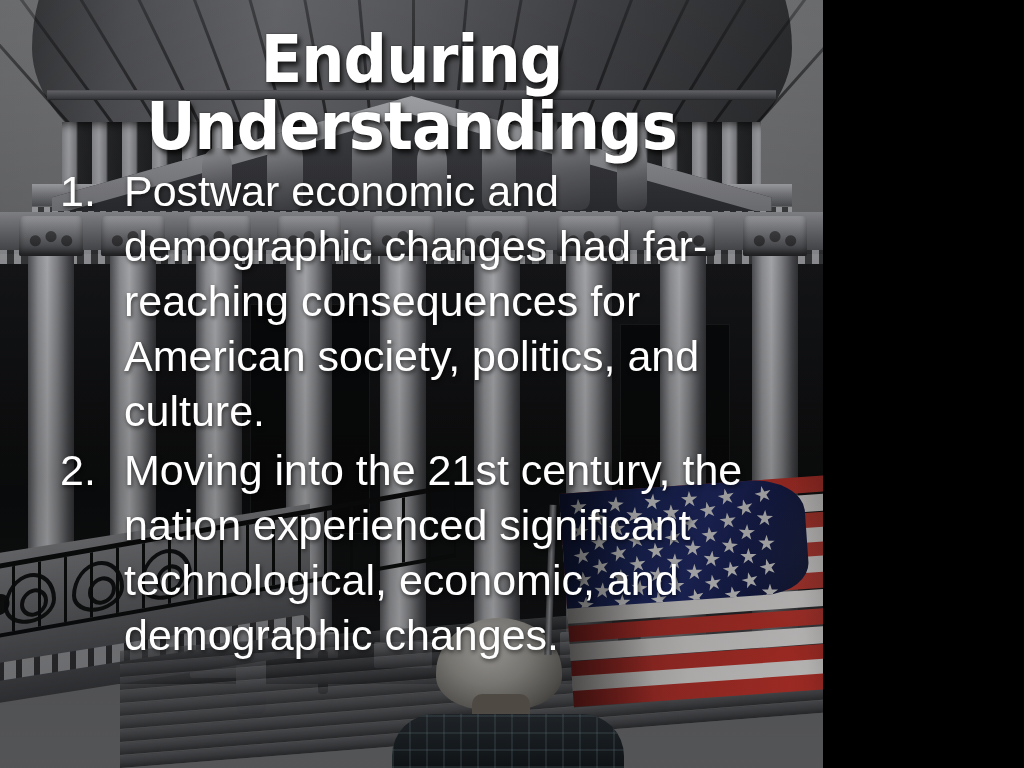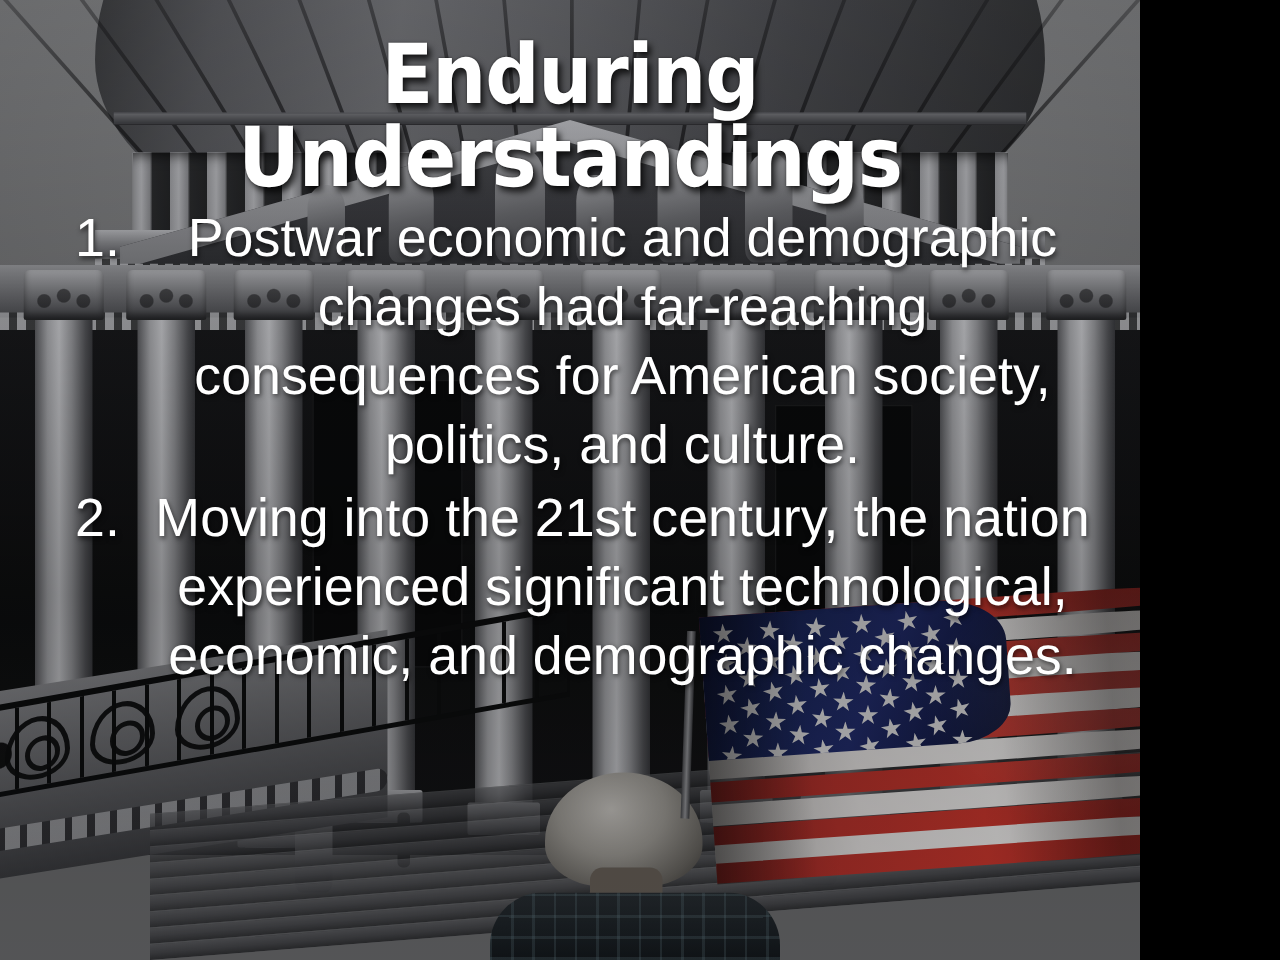--- a/index.html
+++ b/index.html
@@ -1,20 +1,20 @@
 <!DOCTYPE html>
 <html><head>
 <meta charset="utf-8">
 <style>
   * { margin:0; padding:0; box-sizing:border-box; }
   html,body { width:1024px; height:768px; overflow:hidden; background:#000; }
 
   .slide{
     position:relative;
-    width:912px; height:768px;
+    width:823px; height:768px;
     overflow:hidden;
     font-family:"Liberation Sans", sans-serif;
   }
 
   
   .photo{ position:absolute; inset:0; overflow:hidden; background:#7e7f81; }
 
   
   .sky{
     position:absolute; inset:0;
@@ -285,21 +285,21 @@
     font-size:43px;
     line-height:55px;
     text-shadow:1px 2px 4px rgba(0,0,0,.62);
   }
   .item + .item{ margin-top:4px; }
   .marker{
     flex:0 0 70px;
     text-align:left;
     padding-left:6px;
   }
-  .item-text{ flex:1 1 auto;text-align:center; }
+  .item-text{ flex:1 1 auto; }
 </style>
 </head>
 <body>
 
 <div class="slide">
 
   <div class="photo">
     <div class="sky"></div>
 
     <div class="dome-wrap">

